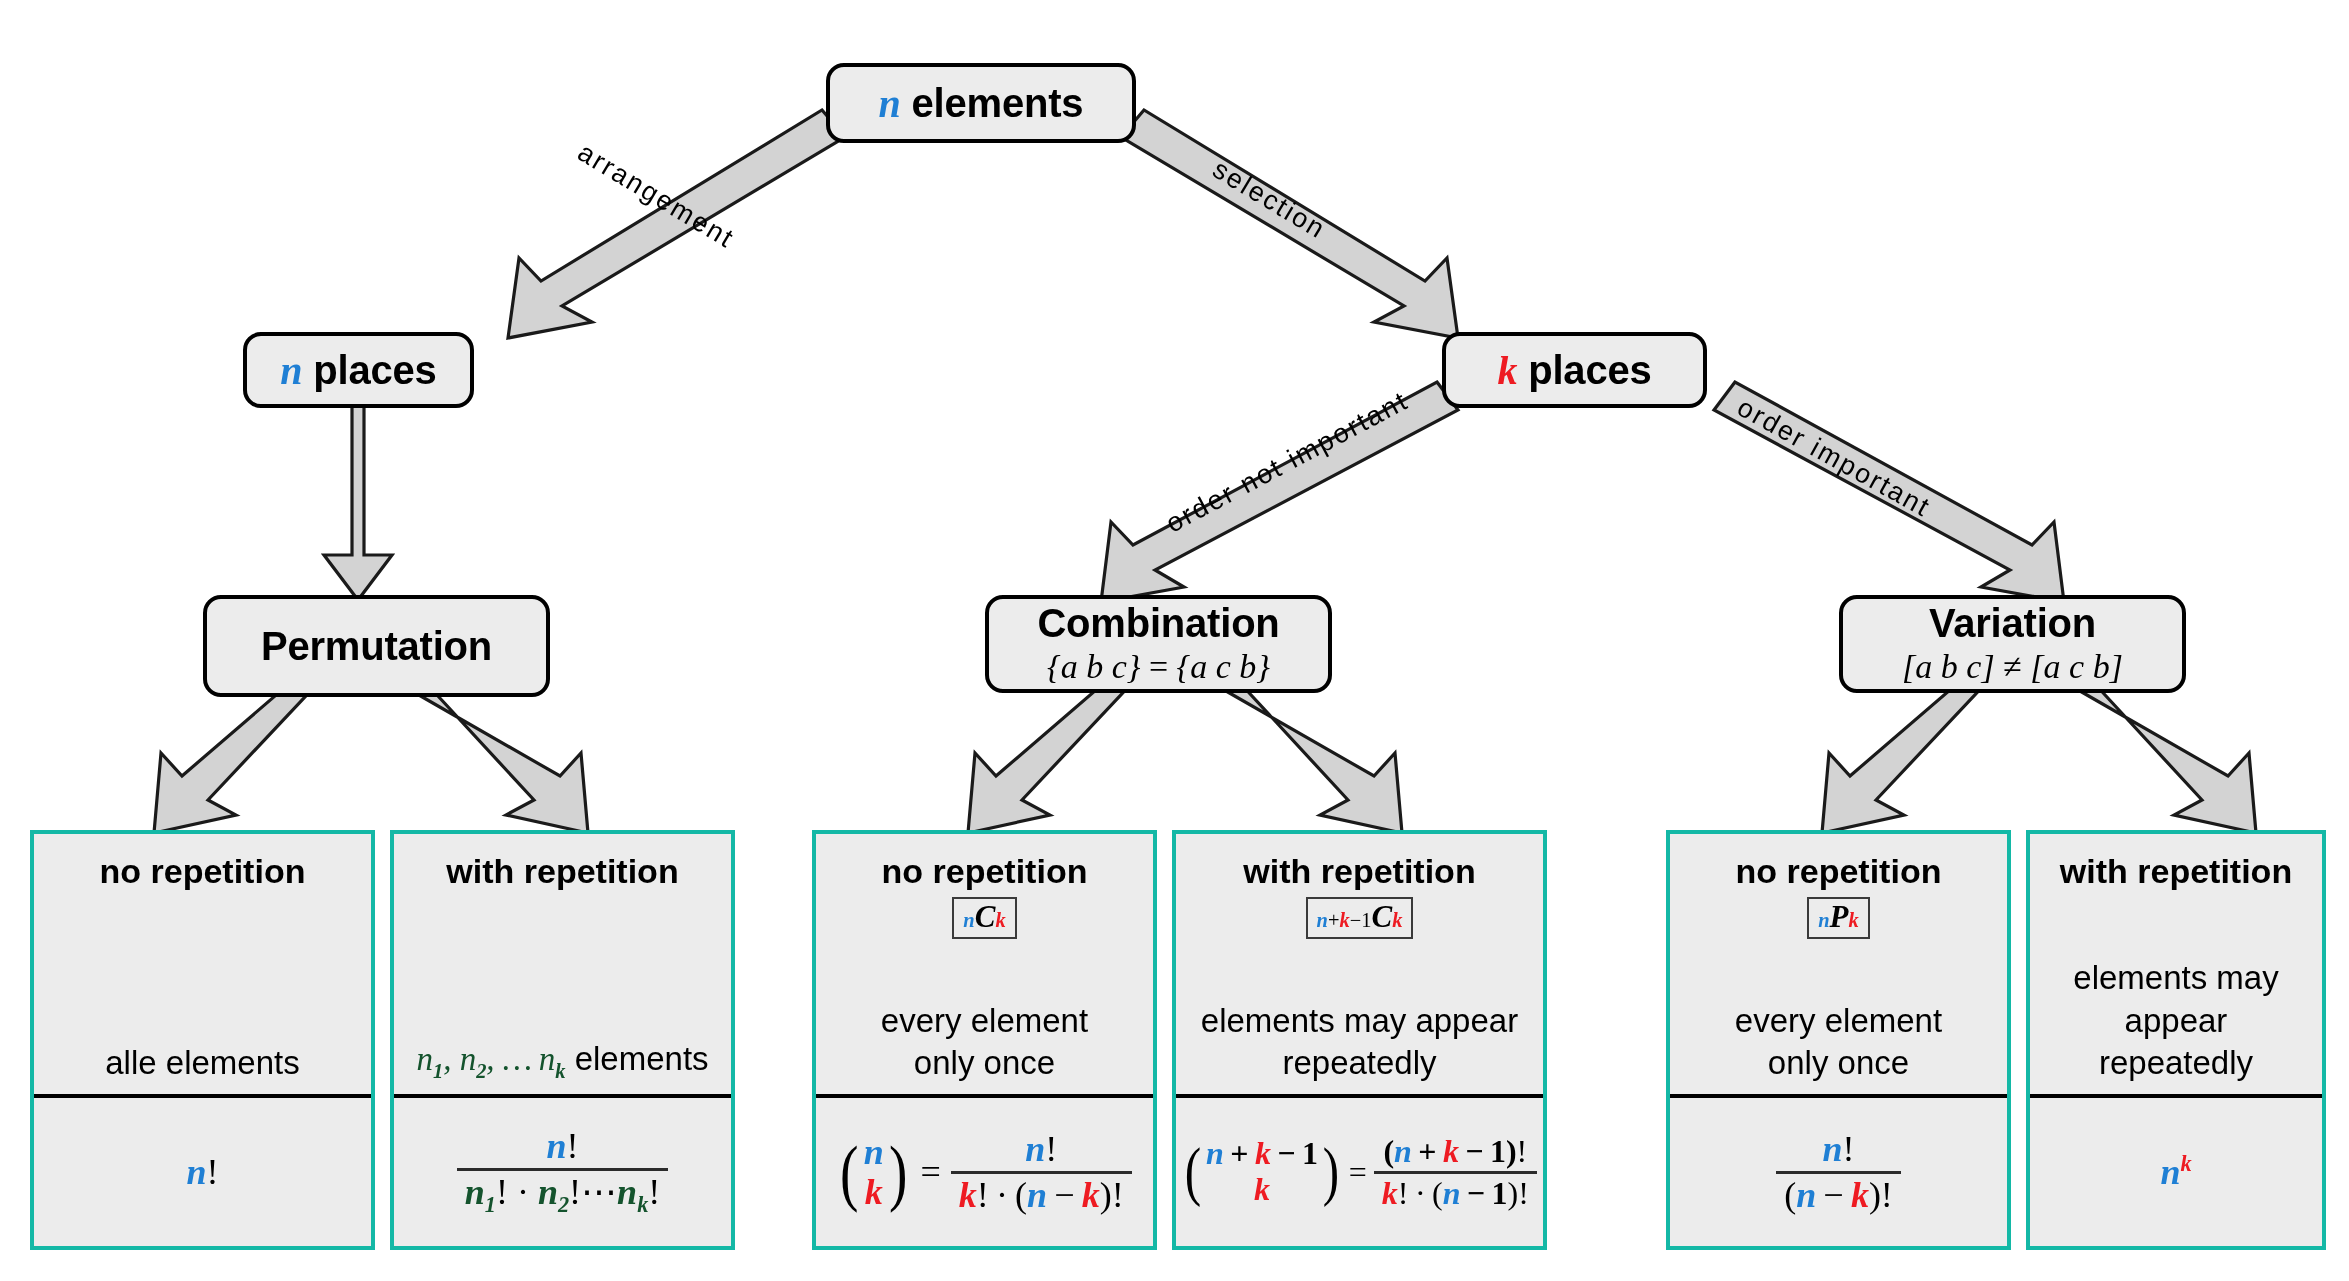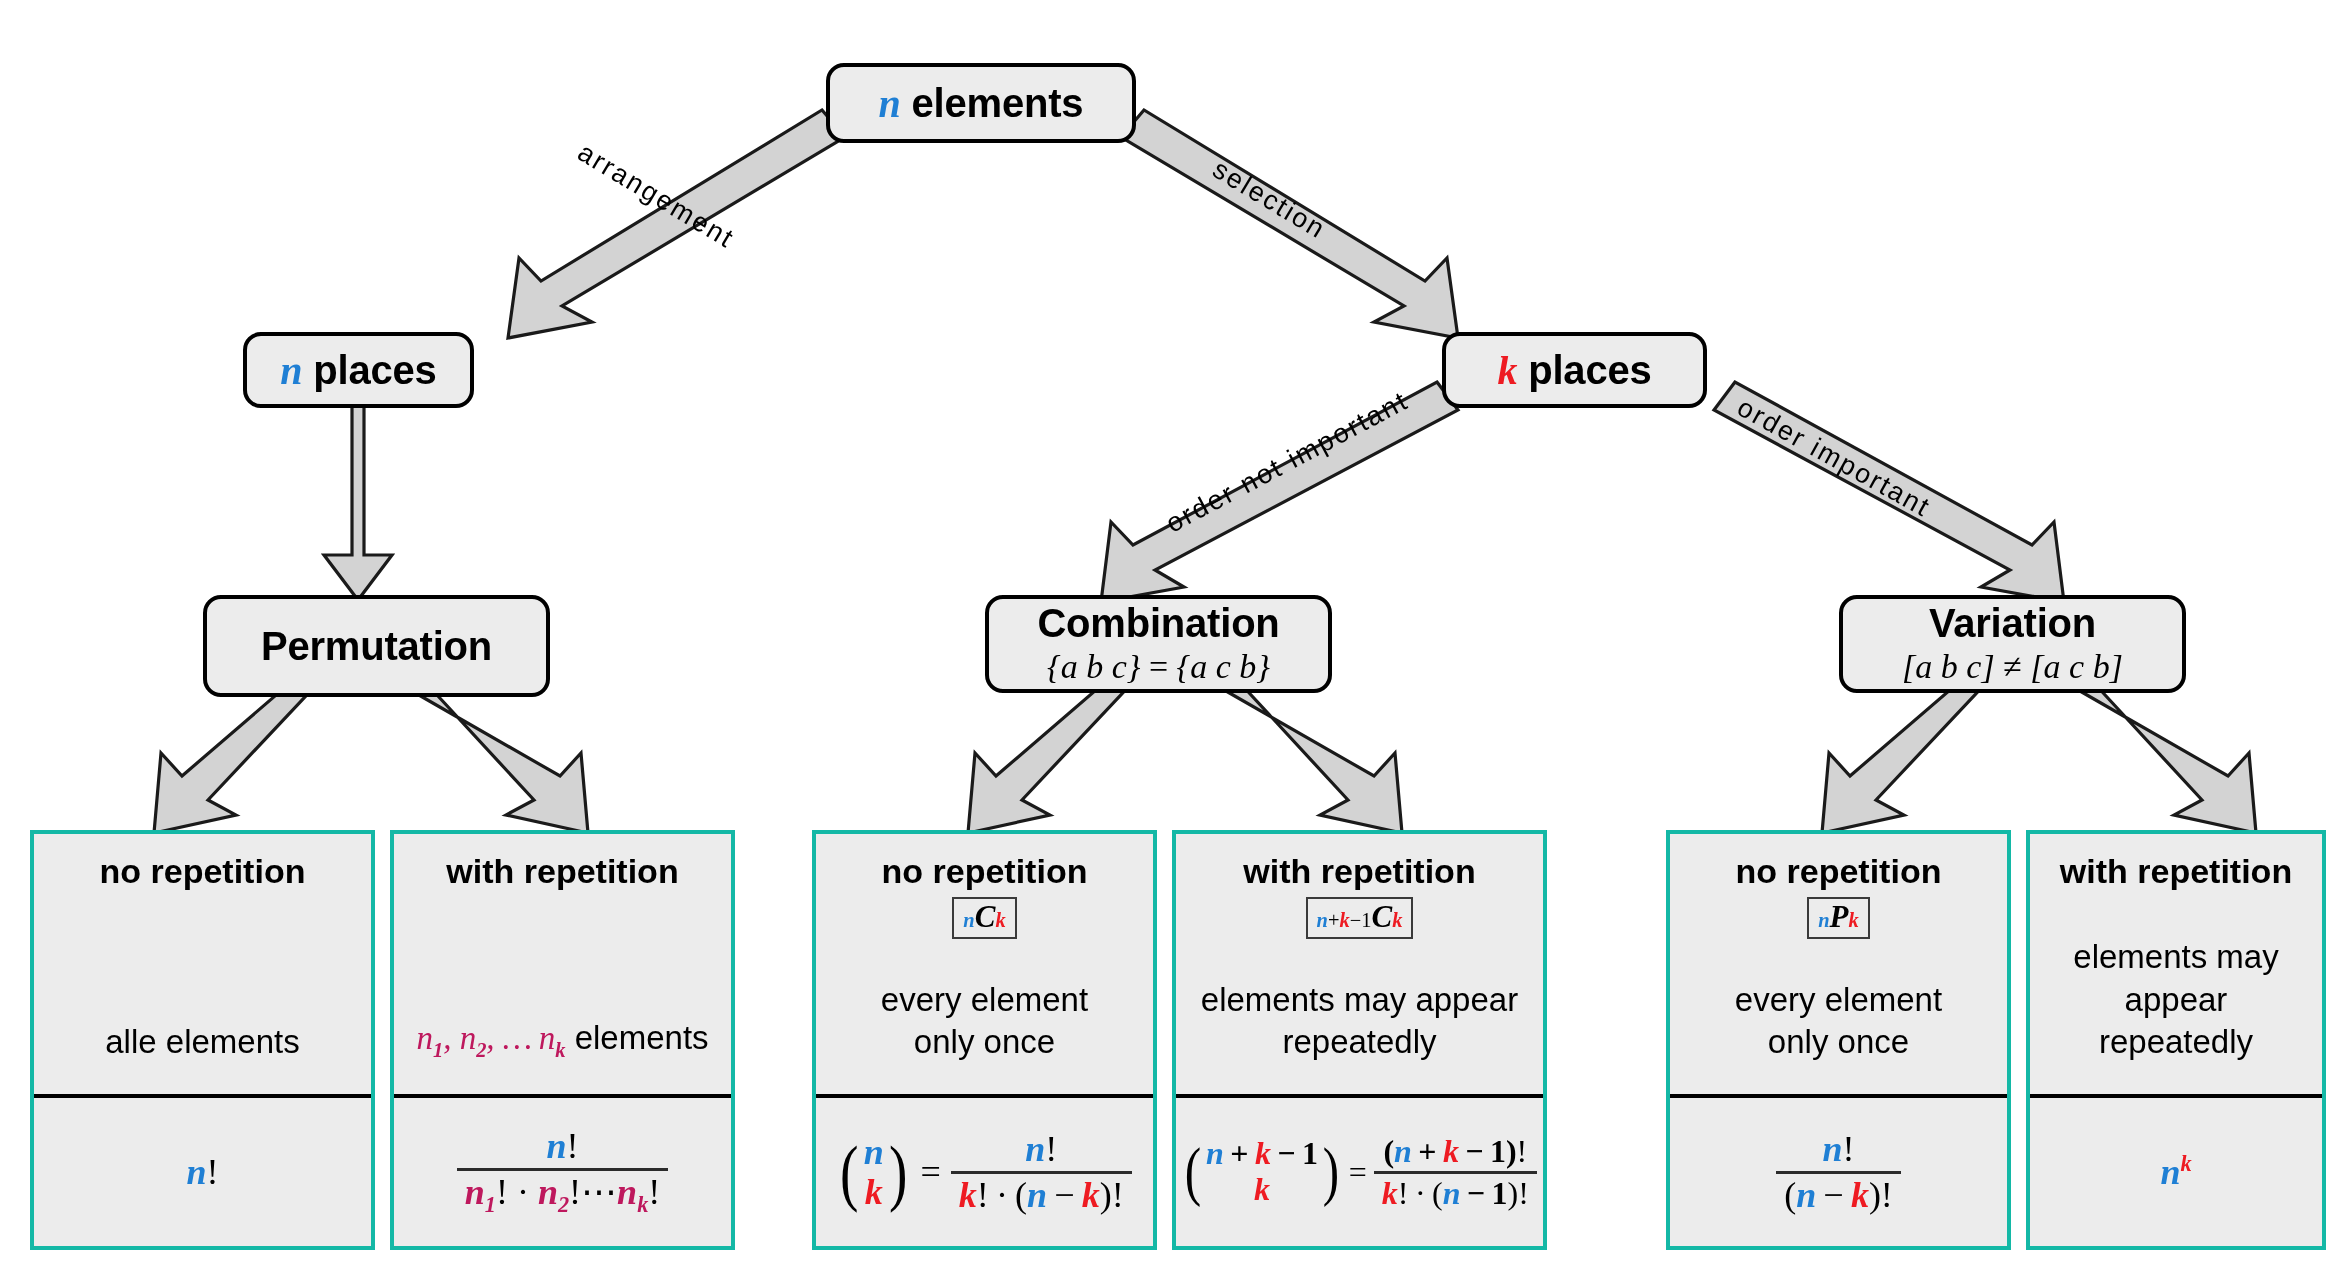--- a/index.html
+++ b/index.html
@@ -87,21 +87,21 @@
     border: 2px solid #3a3a3a;
     background: #ececec;
     padding: 2px 9px 3px 9px;
     font-family: "Liberation Serif", serif;
     font-size: 31px;
     line-height: 1.05;
     white-space: nowrap;
   }
   .leaf-desc {
     margin-top: auto;
-    margin-bottom: 21px;
+    margin-bottom: 0;
     font-size: 33px;
     line-height: 1.28;
     width: 100%;
     text-align: center;
   }
   .leaf-desc .mathbit {
     font-family: "Liberation Serif", serif;
     font-style: italic;
   }
   .leaf-formula {
@@ -116,21 +116,21 @@
   }
 
   
   .mi {
     font-family: "Liberation Serif", serif;
     font-style: italic;
     font-weight: bold;
   }
   .mn-blue { color: #1f7fd4; }
   .mn-red  { color: #ee1b22; }
-  .mn-green{ color: #be185d; }
+  .mn-green{ color: #14532d; }
   .plain   { font-family: "Liberation Serif", serif; font-style: normal; color: #000; }
   .bold-rm { font-family: "Liberation Serif", serif; font-style: normal; font-weight: bold; color: #000; }
   sub.sm, sup.sm {
     font-size: 0.62em;
     font-style: italic;
     font-weight: bold;
   }
   .frac {
     display: inline-flex;
     flex-direction: column;

